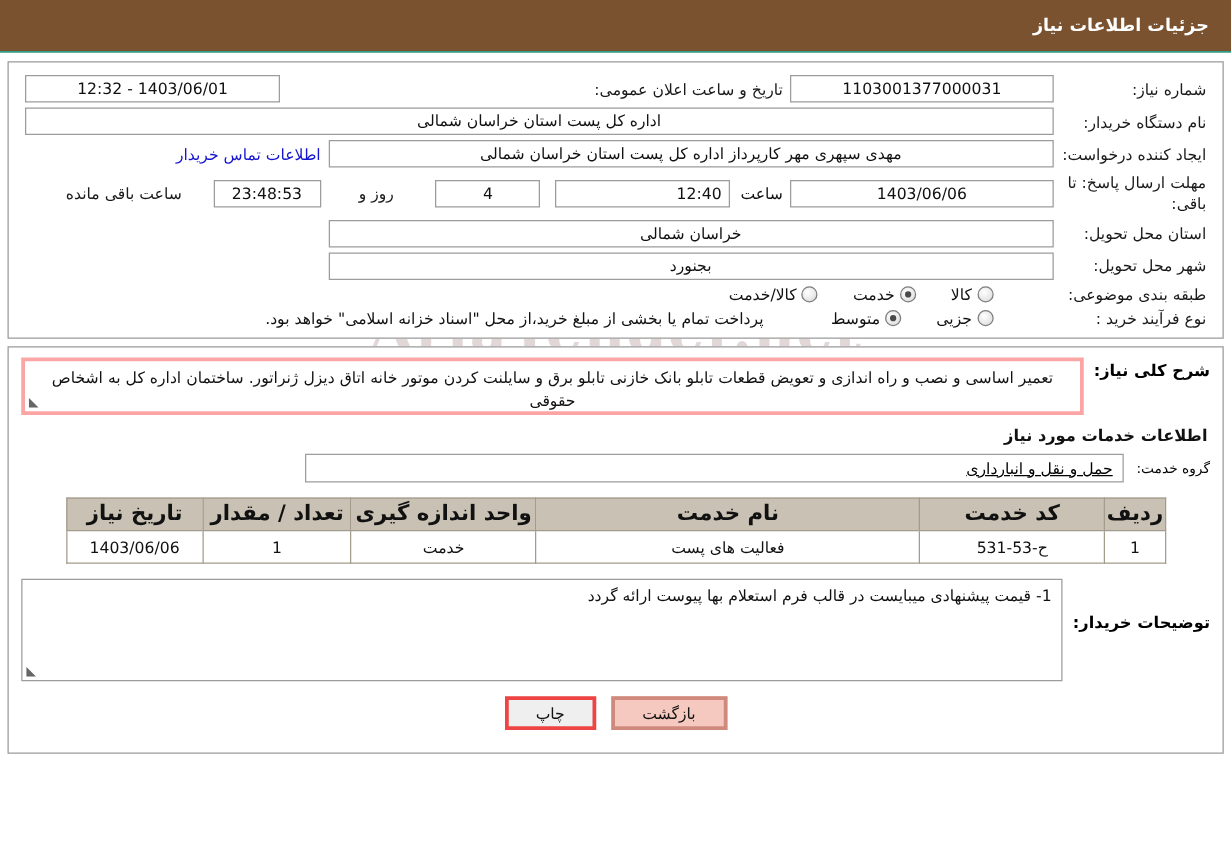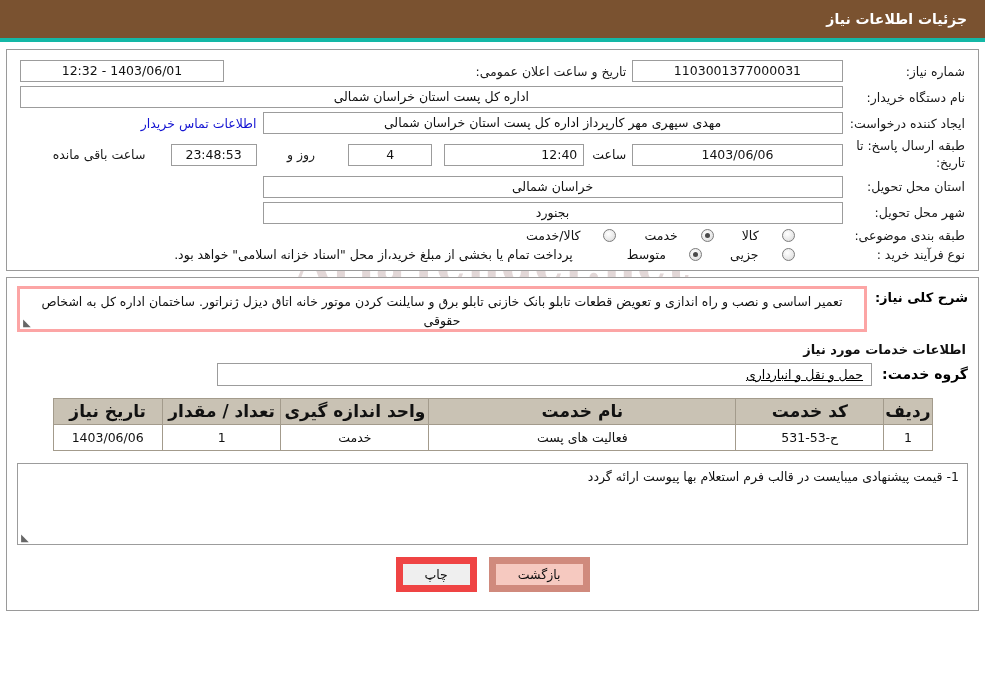--- a/index.html
+++ b/index.html
@@ -35,21 +35,21 @@
 
   
   .header-bar {
     background: #7a5230;
     color: #ffffff;
     height: 42px;
     display: flex;
     align-items: center;
     justify-content: flex-start;
     padding: 0 18px;
-    border-bottom: 4px solid #14b8a6;
+    border-bottom: 1px solid #14b8a6;
   }
   .header-title {
     font-size: 14px;
     font-weight: bold;
   }
 
   
   .frame {
     margin: 7px 6px 0 6px;
     border: 1px solid #9a9a9a;
@@ -84,21 +84,21 @@
 
   .link {
     color: #1414d2;
     font-size: 12.5px;
     text-decoration: none;
     white-space: nowrap;
   }
   .small-note { font-size: 12.5px; color: #111; white-space: nowrap; }
 
   
-  .radio-row { display: flex; align-items: center; gap: 23px; justify-content: flex-start; }
+  .radio-row { display: flex; align-items: center; gap: 4px; justify-content: flex-start; }
   .radio {
     width: 13px; height: 13px;
     border-radius: 50%;
     border: 1px solid #7d7d7d;
     background: radial-gradient(circle at 40% 35%, #ffffff 0%, #e8e8e8 60%, #d2d2d2 100%);
     display: inline-block;
     position: relative;
     flex: 0 0 auto;
   }
   .radio.checked::after {
@@ -145,21 +145,21 @@
 
   .section-title {
     font-size: 13px;
     font-weight: bold;
     color: #111;
     margin: 10px 2px 6px 0;
     text-align: right;
   }
 
   .service-row { display: flex; align-items: center; gap: 10px; }
-  .service-label { font-size: 14px; font-weight: bold; white-space: nowrap; }
+  .service-label { font-size: 11px; font-weight: normal; white-space: nowrap; }
   .service-box {
     border: 1px solid #9c9c9c;
     background: #fff;
     height: 23px;
     line-height: 21px;
     font-size: 12.5px;
     text-align: right;
     padding: 0 8px;
     width: 655px;
     text-decoration: underline;
@@ -209,21 +209,21 @@
   .btn-row {
     display: flex;
     justify-content: center;
     gap: 12px;
     margin-top: 12px;
     padding-bottom: 8px;
   }
   .btn {
     font-size: 12.5px;
     padding: 3px 22px;
-    border: 7px solid #ef4444;
+    border: 3px solid #ef4444;
     background: #efefef;
     cursor: pointer;
     color: #111;
     font-family: "DejaVu Sans", sans-serif;
   }
   .btn.back { background: #f6c9c0; border-color: #d08a7d; }
 
   .flex-end { display: flex; align-items: center; justify-content: flex-start; gap: 8px; }
 </style>
 </head>
@@ -276,21 +276,21 @@
           <div class="tbox wide">مهدی سپهری مهر کارپرداز اداره کل پست استان خراسان شمالی</div>
         </td>
         <td colspan="2">
           <div class="flex-end">
             <a class="link" href="#">اطلاعات تماس خریدار</a>
           </div>
         </td>
       </tr>
 
       <tr>
-        <td class="lbl" style="white-space:normal; line-height:1.35;">طبقه ارسال پاسخ: تا تاریخ:</td>
+        <td class="lbl" style="white-space:normal; line-height:1.35;">مهلت ارسال پاسخ: تا باقی:</td>
         <td>
           <div class="tbox wide">1403/06/06</div>
         </td>
         <td>
           <div class="flex-end">
             <span class="small-note">ساعت</span>
             <div class="tbox" style="width:140px;text-align:right;">12:40</div>
           </div>
         </td>
         <td>
@@ -396,20 +396,21 @@
         <td>ح-53-531</td>
         <td>فعالیت های پست</td>
         <td>خدمت</td>
         <td>1</td>
         <td>1403/06/06</td>
       </tr>
     </tbody>
       </table>
 
     <div class="notes-row">
+      <div class="notes-label">توضیحات خریدار:</div>
       <div class="notes-box">1- قیمت پیشنهادی میبایست در قالب فرم استعلام بها پیوست ارائه گردد<span class="resize-grip" style="transform: scaleX(-1);">◢</span></div>
     </div>
 
     <div class="btn-row">
       <button class="btn back">بازگشت</button>
       <button class="btn">چاپ</button>
     </div>
   </div>
 </div>
 

